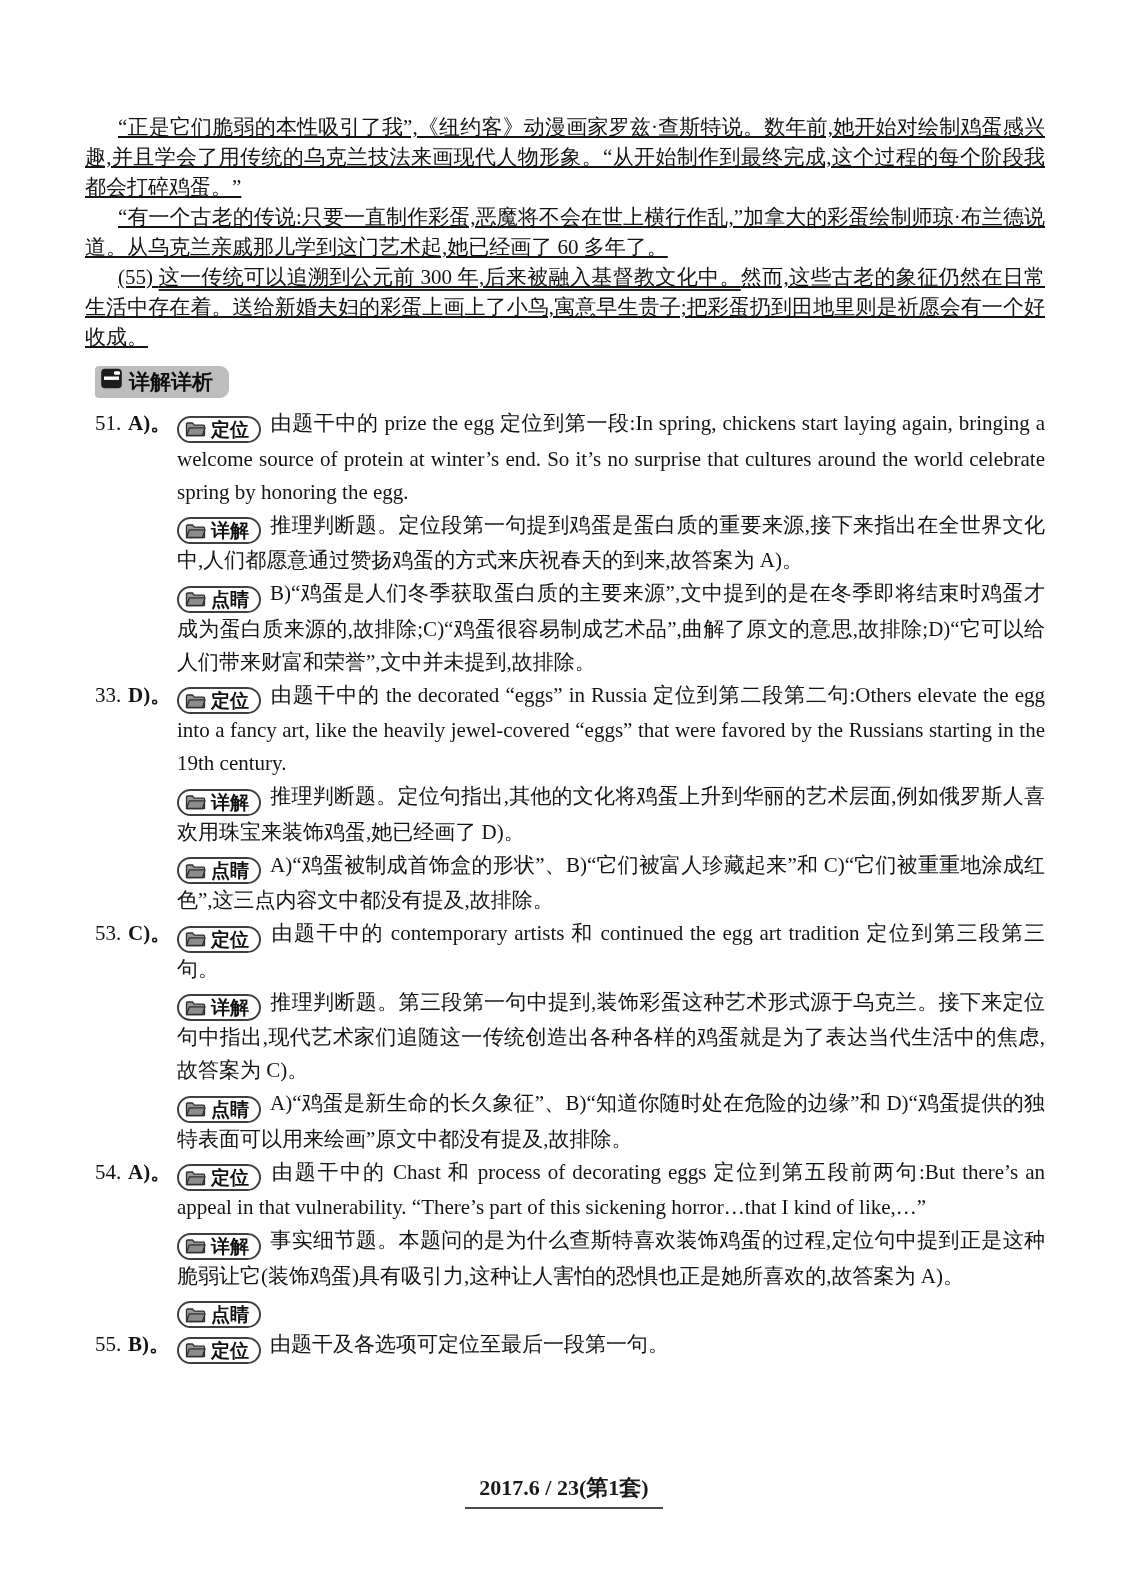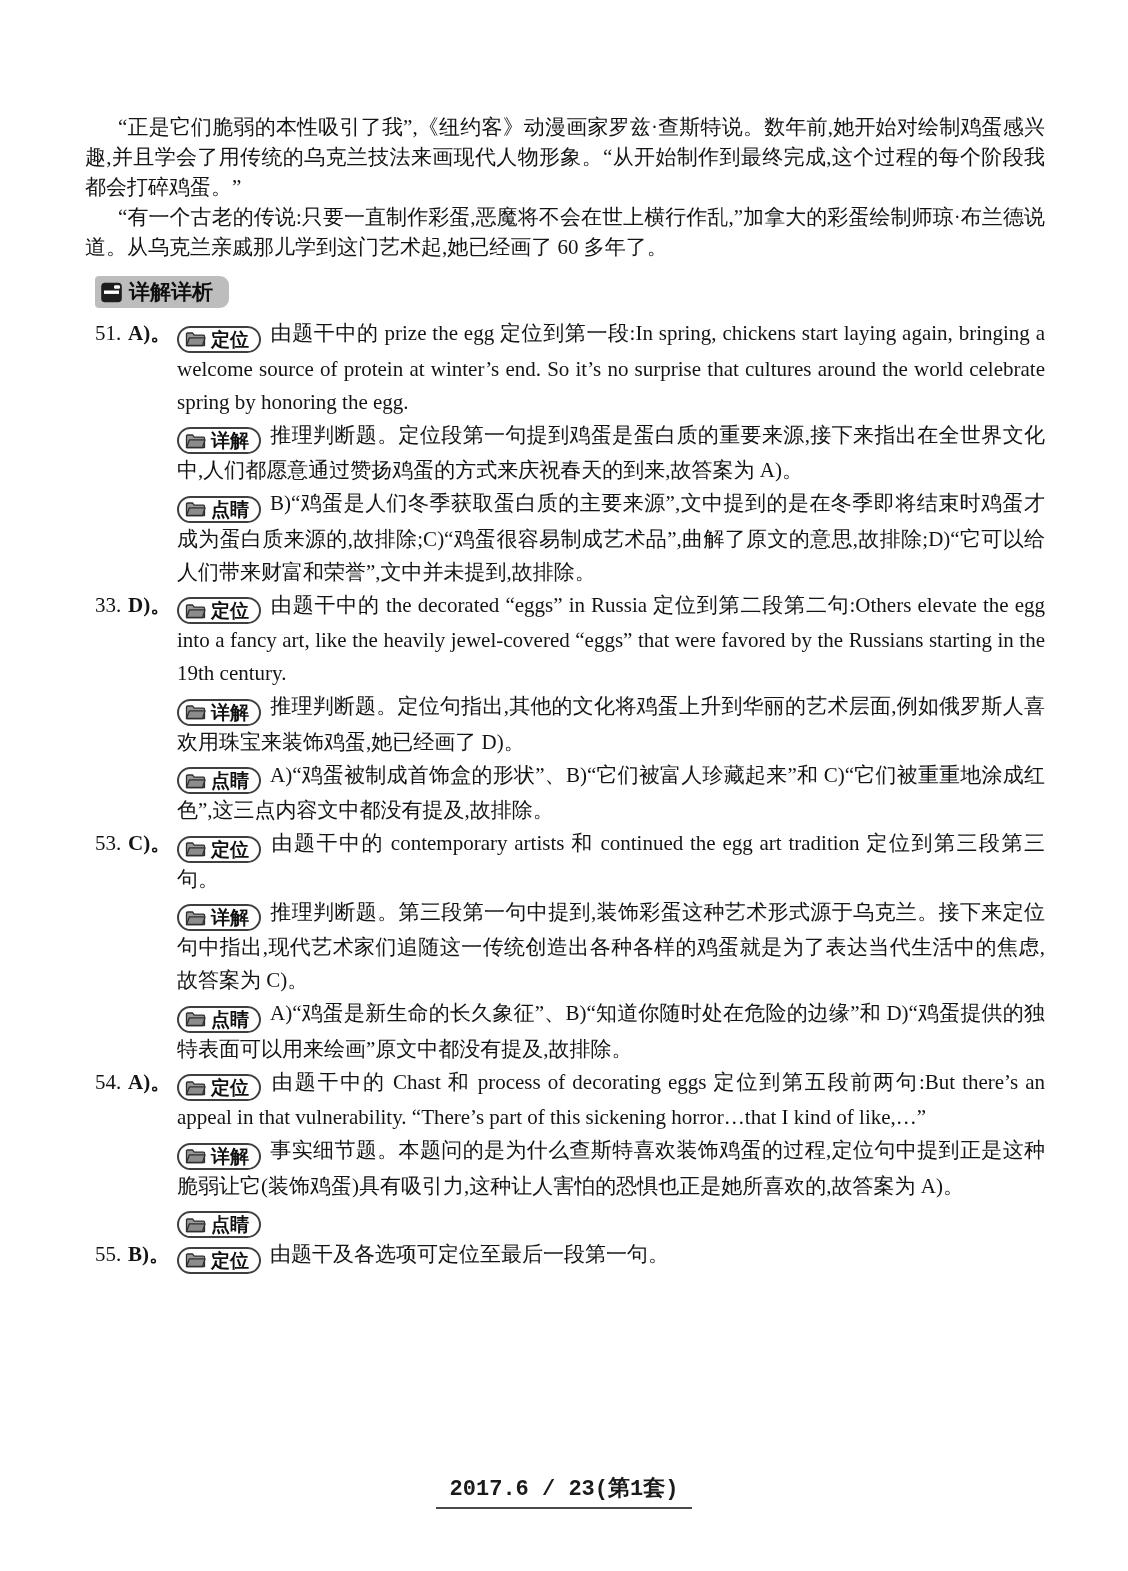--- a/index.html
+++ b/index.html
@@ -10,32 +10,32 @@
     color:#141414;
   }
   .page { position:relative; width:1128px; height:1571px; background:#ffffff; }
 
   
   .translation {
     padding:112px 83px 0 85px;
     font-size:21px; line-height:30px;
     text-align:justify;
   }
-  .para { text-indent:33px; }
+  .para { text-indent:33px;text-decoration:underline; }
   .seg-u {
     text-decoration:underline;
     text-underline-offset:5px;
     text-decoration-thickness:1.5px;
     text-decoration-color:#2a2a2a;
   }
 
   
   .section-header-row { margin:14px 0 0 95px; height:32px; }
   .section-header {
-    display:inline-flex; align-items:center; gap:7px;
+    display:inline-flex; gap:7px;
     background:#bdbdbd; border-radius:4px 9px 9px 4px;
     padding:2px 16px 2px 6px;
     font-family:"Liberation Sans","DejaVu Sans",sans-serif;
     font-weight:bold; font-size:21px; color:#0e0e0e;
   }
   .nb-icon { display:inline-block; width:21px; height:21px; position:relative; }
   .nb-icon svg { display:block; }
 
   
   .items {
@@ -56,32 +56,33 @@
     font-weight:bold; font-size:19px; color:#111111;
     white-space:nowrap;
   }
   .pill svg { display:block; }
 
   
   .footer { position:absolute; bottom:62px; left:0; width:100%; text-align:center; }
   .footer-inner {
     display:inline-block; padding:0 14px 4px;
     border-bottom:2px solid #4a4a4a;
-    font-family:Liberation Mono, monospace;
+    font-family:Liberation Serif, serif;
     font-weight:bold; font-size:22px; color:#1a1a1a;
   }
 </style>
 </head>
 <body>
 
 <div class="page">
 
   <div class="translation">
       <div class="para"><span class="seg">“正是它们脆弱的本性吸引了我”,《纽约客》动漫画家罗兹·查斯特说。数年前,她开始对绘制鸡蛋感兴趣,并且学会了用传统的乌克兰技法来画现代人物形象。“从开始制作到最终完成,这个过程的每个阶段我都会打碎鸡蛋。”</span></div>
       <div class="para"><span class="seg">“有一个古老的传说:只要一直制作彩蛋,恶魔将不会在世上横行作乱,”加拿大的彩蛋绘制师琼·布兰德说道。从乌克兰亲戚那儿学到这门艺术起,她已经画了 60 多年了。</span></div>
+      <div class="para"><span class="seg">(55) </span><span class="seg-u">这一传统可以追溯到公元前 300 年,后来被融入基督教文化中。</span><span class="seg">然而,这些古老的象征仍然在日常生活中存在着。送给新婚夫妇的彩蛋上画上了小鸟,寓意早生贵子;把彩蛋扔到田地里则是祈愿会有一个好收成。</span></div>
     </div>
 
   <div class="section-header-row">
     <span class="section-header">
       <span class="nb-icon">
         <svg width="21" height="21" viewBox="0 0 21 21">
           <rect x="1" y="1.5" width="19" height="18" rx="3" fill="#1d1d1d"></rect>
           <rect x="3" y="8.5" width="15" height="3.4" fill="#ffffff"></rect>
           <rect x="13" y="3.2" width="6" height="3.6" rx="1.2" fill="#ffffff"></rect>
           <rect x="1" y="1.5" width="19" height="18" rx="3" fill="none" stroke="#1d1d1d" stroke-width="1.6"></rect>

